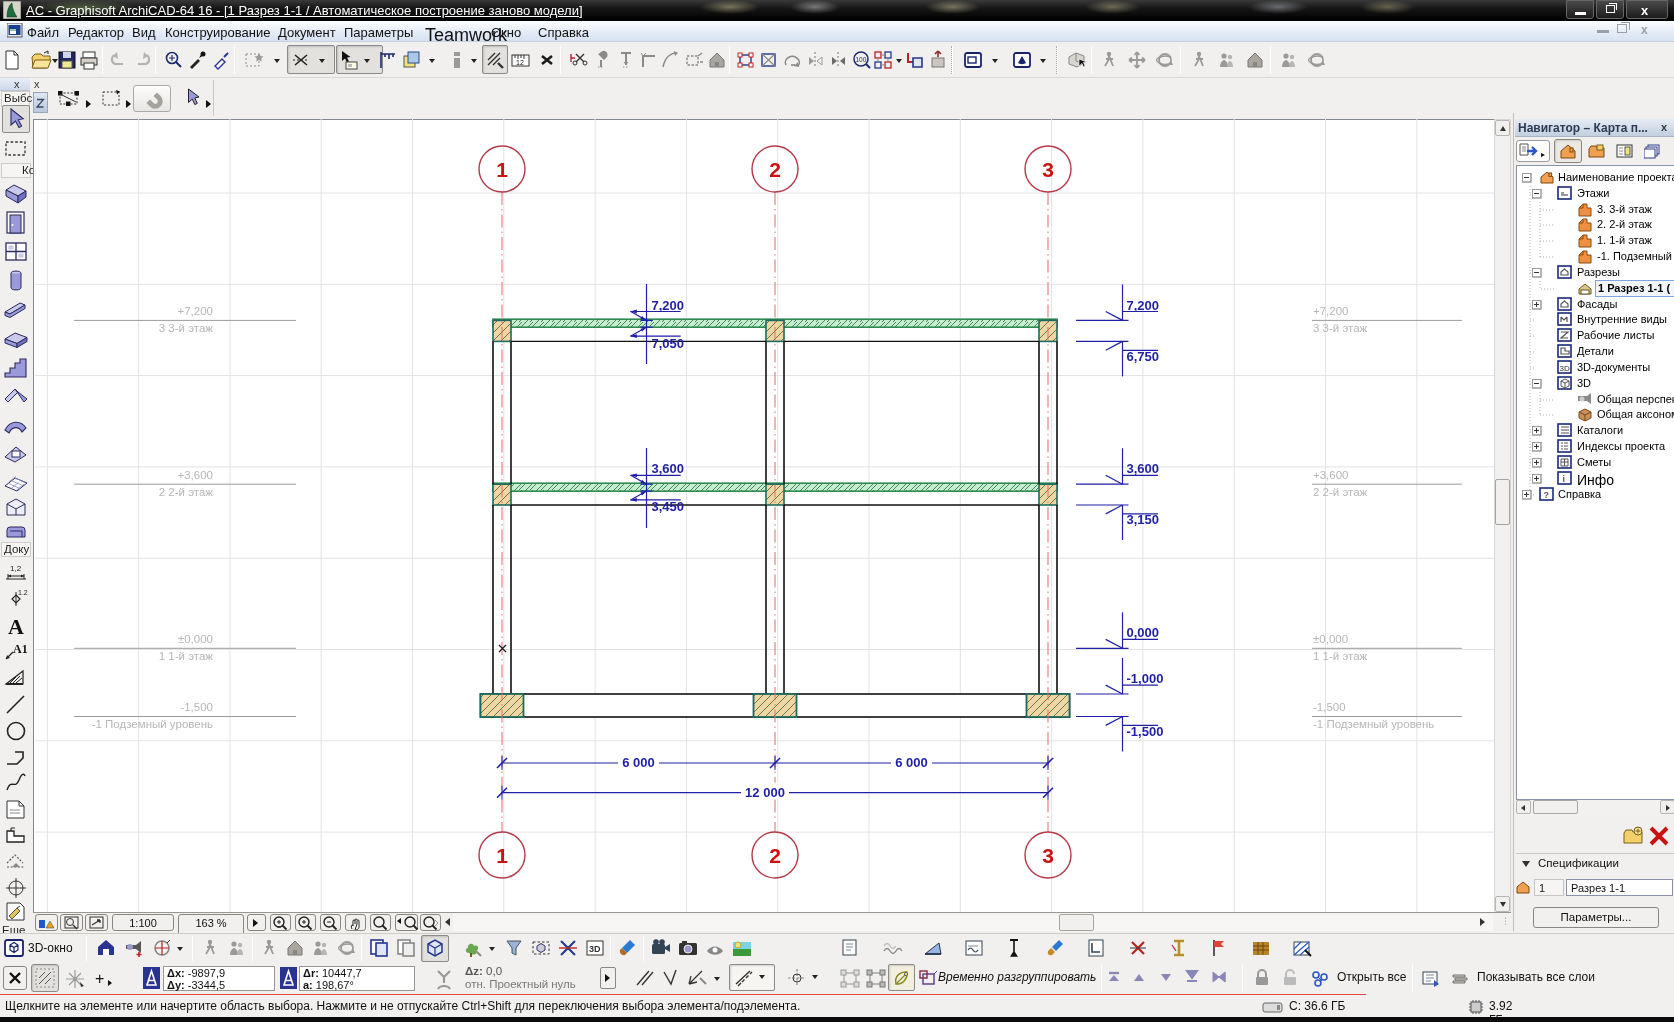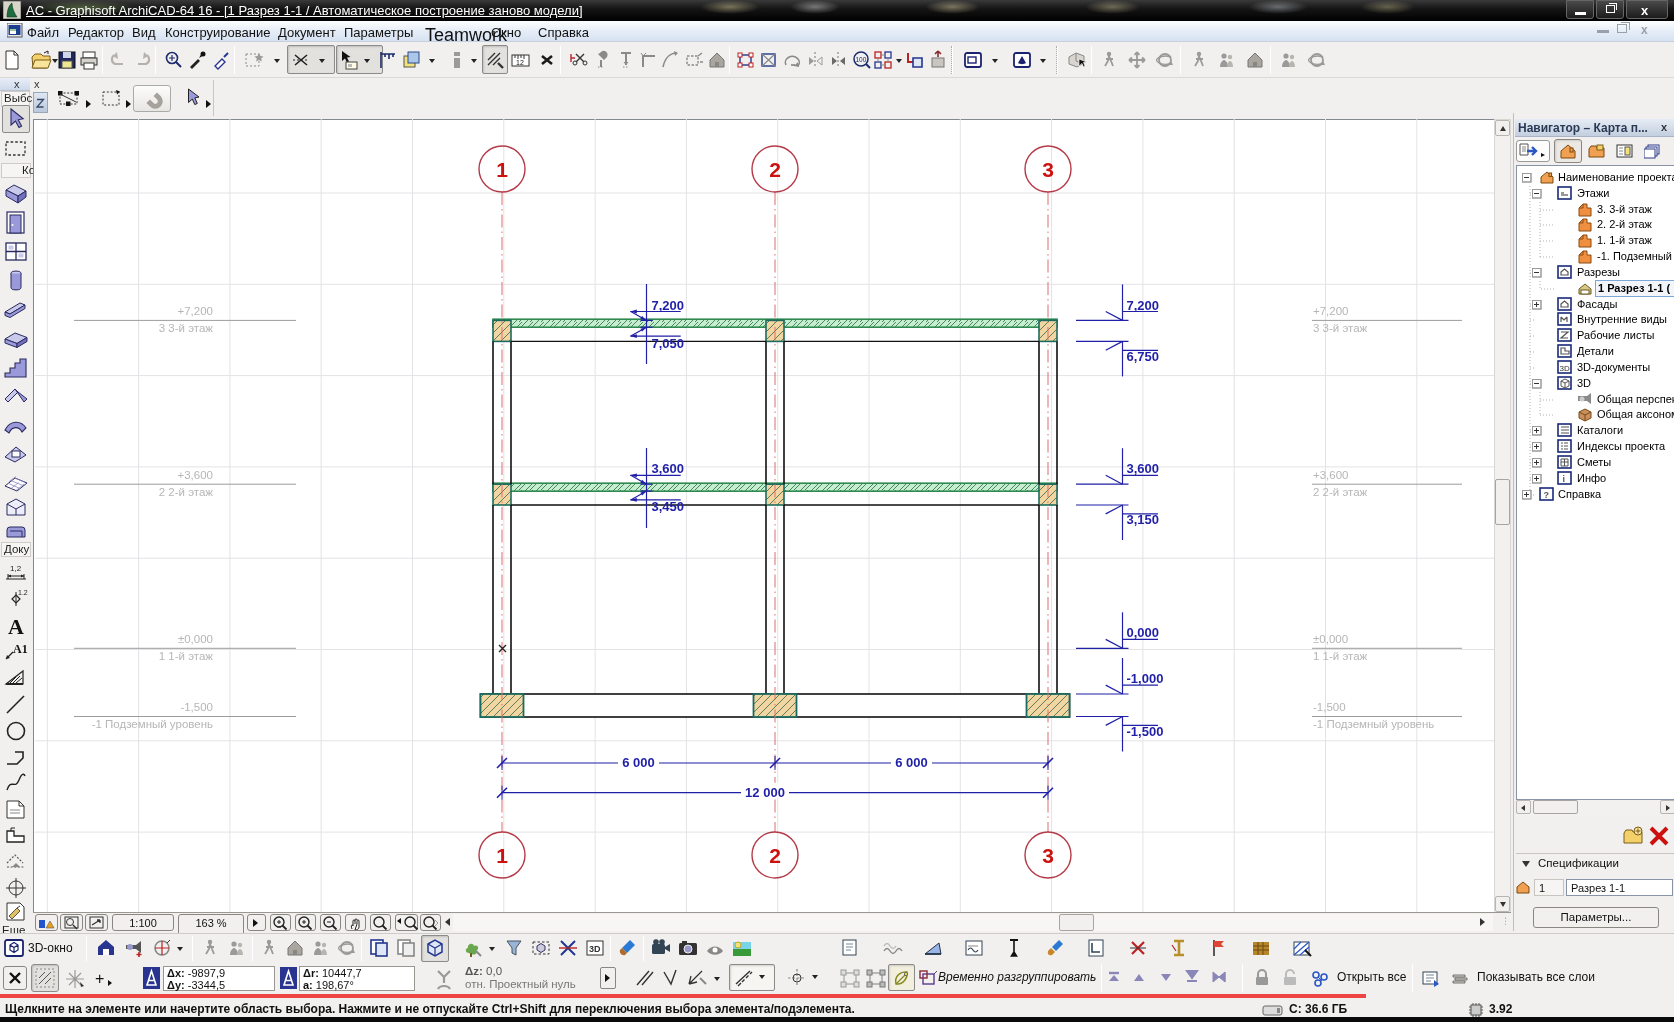--- a/index.html
+++ b/index.html
@@ -895,21 +895,21 @@
 <div class="abs" style="left:60px;top:289.94000000000005px;font-size:11px;color:#000;white-space:nowrap;">Сметы</div>
 <svg class="abs" style="left:15px;top:307.77000000000004px;" width="10" height="10">
         <rect x="0.5" y="0.5" width="8.5" height="8.5" fill="#fff" stroke="#9a9a9a"></rect>
         <rect x="0.5" y="0.5" width="8.5" height="8.5" fill="none" stroke="#9a9a9a"></rect>
         <path d="M2 4.5 h5 M4.5 2 v5" stroke="#333"></path>
       </svg>
 <svg class="abs" style="left:40px;top:304.77000000000004px;" width="16" height="15">
         <rect x="1" y="1" width="13" height="12" fill="#fff" stroke="#1a2a7a" stroke-width="1.6"></rect>
         <text x="5.5" y="11" font-size="9" font-weight="bold" fill="#555">i</text>
       </svg>
-<div class="abs" style="left:60px;top:305.77000000000004px;font-size:11px;color:#000;white-space:nowrap;">Инфо</div>
+<div class="abs" style="left:60px;top:305.77000000000004px;font-size:14px;color:#000;white-space:nowrap;">Инфо</div>
 <svg class="abs" style="left:5px;top:323.6px;" width="10" height="10">
         <rect x="0.5" y="0.5" width="8.5" height="8.5" fill="#fff" stroke="#9a9a9a"></rect>
         <rect x="0.5" y="0.5" width="8.5" height="8.5" fill="none" stroke="#9a9a9a"></rect>
         <path d="M2 4.5 h5 M4.5 2 v5" stroke="#333"></path>
       </svg>
 <svg class="abs" style="left:22px;top:320.6px;" width="16" height="15">
         <rect x="1" y="1" width="13" height="12" fill="#fff" stroke="#1a2a7a" stroke-width="1.6"></rect>
         <text x="4.5" y="11" font-size="9" font-weight="bold" fill="#555">?</text>
       </svg>
 <div class="abs" style="left:41px;top:321.6px;font-size:11px;color:#000;white-space:nowrap;">Справка</div>
@@ -1227,21 +1227,21 @@
 <svg class="abs" style="left:1420px;top:5px;" width="22" height="22">
       <rect x="3" y="5" width="14" height="12" fill="#fff" stroke="#345"></rect>
       <path d="M6 8 h8 M6 11 h8 M6 14 h5" stroke="#789"></path>
       <path d="M14 13 l5 4 -5 3 z" fill="#2a56c6"></path>
     </svg>
 <svg class="abs" style="left:1450px;top:5px;" width="22" height="22">
       <path d="M3 8 h12 v2 H3 z M5 11 h12 v2 H5 z M3 14 h12 v2 H3 z" fill="#d8d4c8" stroke="#555" stroke-width=".8"></path>
     </svg>
 <div class="tb-txt" style="left:1477px;top:8px;">Показывать все слои</div>
 </div>
-<div class="abs" style="left:0;top:994px;width:1366px;height:23px;background:#f1f0ee;border-top:4px solid #ef4444;font-weight:bold;">
+<div class="abs" style="left:0;top:994px;width:1366px;height:23px;background:#f1f0ee;border-top:1px solid #ef4444;">
 <div class="abs" style="left:5px;top:4px;font-size:12px;color:#111;">Щелкните на элементе или начертите область выбора. Нажмите и не отпускайте Ctrl+Shift для переключения выбора элемента/подэлемента.</div>
 <svg class="abs" style="left:1262px;top:6px;" width="22" height="13">
       <rect x="1" y="2" width="19" height="9" rx="2" fill="#ddd" stroke="#666"></rect>
       <rect x="15" y="4" width="3" height="5" fill="#888"></rect>
     </svg>
 <div class="abs" style="left:1289px;top:4px;font-size:12px;color:#111;">C: 36.6 ГБ</div>
 <svg class="abs" style="left:1468px;top:4px;" width="16" height="16">
       <rect x="3" y="3" width="10" height="10" fill="#ccc" stroke="#555"></rect>
       <path d="M5 1 v2 M8 1 v2 M11 1 v2 M5 13 v2 M8 13 v2 M11 13 v2 M1 5 h2 M1 8 h2 M1 11 h2 M13 5 h2 M13 8 h2 M13 11 h2" stroke="#555"></path>
     </svg>

